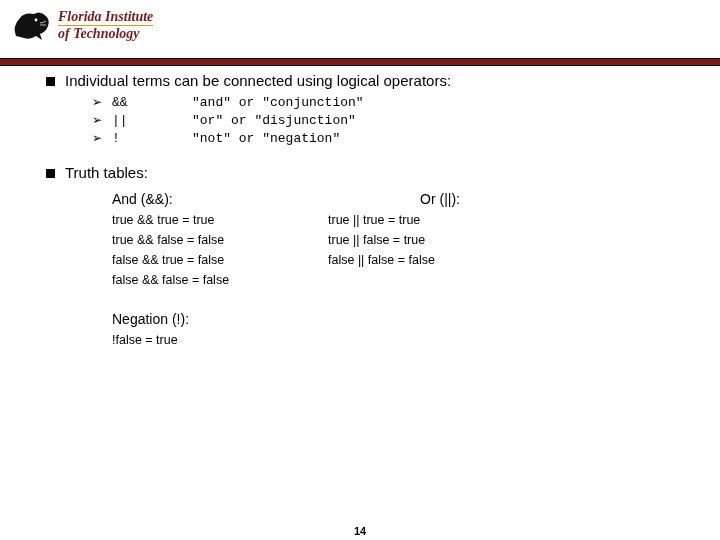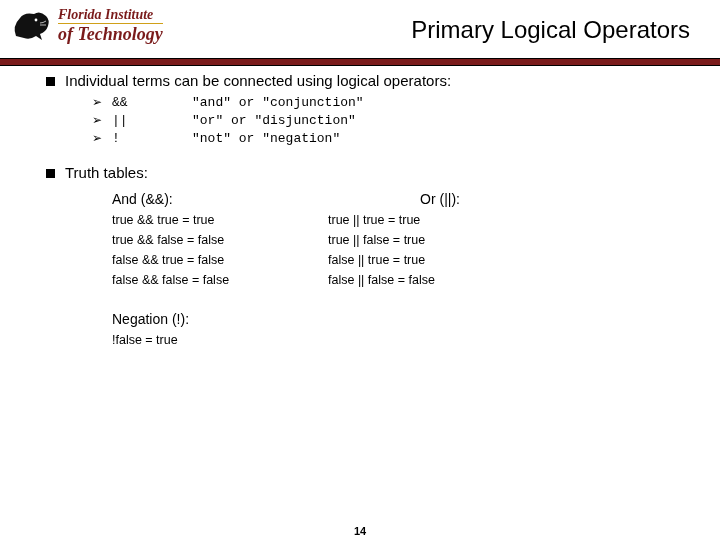--- a/index.html
+++ b/index.html
@@ -38,21 +38,21 @@
     font-style: italic;
     font-weight: bold;
     font-size: 14px;
     color: #7a1b1b;
     line-height: 1;
   }
   .fit-line2 {
     font-family: Georgia, 'Times New Roman', serif;
     font-style: italic;
     font-weight: bold;
-    font-size: 18px;
+    font-size: 14px;
     color: #7a1b1b;
     line-height: 1;
     margin-top: 1px;
     border-top: 1px solid #d0a018;
     padding-top: 1px;
   }
   .title {
     position: absolute;
     right: 30px;
     top: 16px;
@@ -150,21 +150,20 @@
         <circle cx="26" cy="14" r="1.4" fill="#fff"></circle>
         <path d="M30 17 Q33 17 36 15" stroke="#fff" stroke-width="0.7" fill="none"></path>
         <path d="M30 19 Q33 19 36 19" stroke="#fff" stroke-width="0.7" fill="none"></path>
       </svg>
     </div>
     <div class="fit-text">
       <div class="fit-line1">Florida Institute</div>
       <div class="fit-line2">of Technology</div>
     </div>
   </div>
-  <div class="title">Primary Logical Operators</div>
   <div class="rule"></div>
 </div>
 
 <div class="content">
 
   <div class="bline">
     <div class="sq"></div>
     <div>Individual terms can be connected using logical operators:</div>
   </div>
 
@@ -196,21 +195,20 @@
       <div class="thead">And (&amp;&amp;):</div>
       <div class="trow">true &amp;&amp; true = true</div>
       <div class="trow">true &amp;&amp; false = false</div>
       <div class="trow">false &amp;&amp; true = false</div>
       <div class="trow">false &amp;&amp; false = false</div>
     </div>
     <div class="col">
       <div class="thead thead-or">Or (||):</div>
       <div class="trow">true || true = true</div>
       <div class="trow">true || false = true</div>
-      <div class="trow">false || true = true</div>
       <div class="trow">false || false = false</div>
     </div>
   </div>
 
   <div class="neg">
     <div class="thead">Negation (!):</div>
     <div class="trow">!false = true</div>
   </div>
 
 </div>

